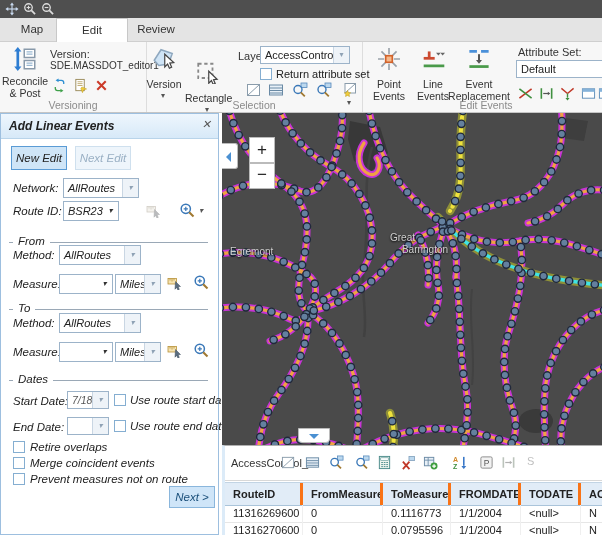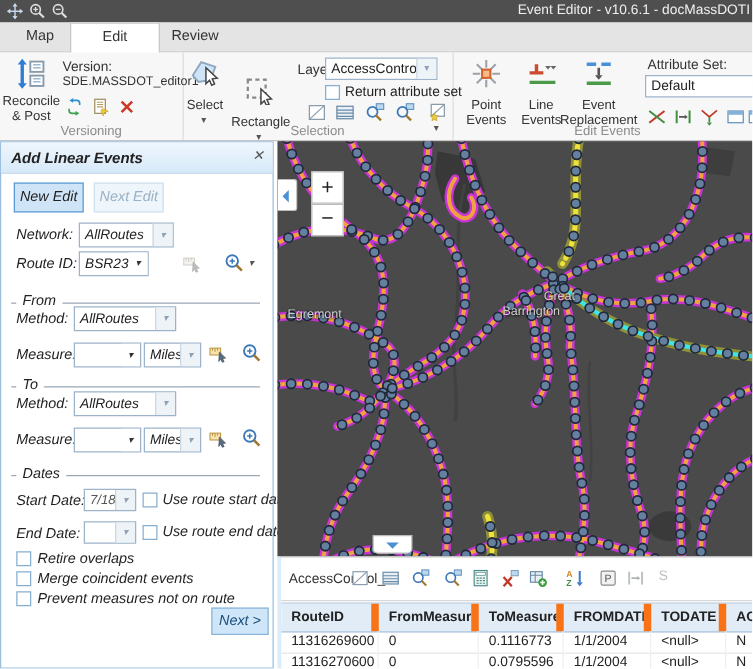--- a/index.html
+++ b/index.html
@@ -72,21 +72,21 @@
   #ctl-tab .tri{position:absolute;left:10px;top:5px;width:0;height:0;border:5px solid transparent;border-top-color:#4a90d2;border-bottom-width:0;}
 
   
   #tablearea{left:222px;top:445px;width:380px;height:90px;background:#fff;border-left:3px solid #dcebf8;
      border-top:1px solid #b0b0b0;box-sizing:border-box;overflow:hidden;}
   #t-toolbar{position:absolute;left:0;top:0;right:0;height:34px;background:#fff;border-bottom:1px solid #d8d8d8;}
   #t-layer{position:absolute;left:6px;top:11px;font-size:11px;color:#333;}
   .trow{position:absolute;left:0;right:0;display:flex;}
   .tcell{box-sizing:border-box;padding-top:4px;padding-left:8px;font-size:11px;white-space:nowrap;overflow:hidden;flex-shrink:0;}
   #t-head{top:36px;height:22px;background:#e1ecf7;border-top:1px solid #c2d4e4;border-bottom:1px solid #aac4da;}
-  #t-head .tcell{font-weight:bold;border-right:6px solid #f97316;padding-top:5px;}
+  #t-head .tcell{font-weight:bold;border-right:3px solid #f97316;padding-top:5px;}
   .drow{height:17px;border-bottom:1px solid #e6e6e6;}
   .drow .tcell{border-right:1px solid #efefef;padding-top:2px;}
   #t-save{position:absolute;left:302px;top:9px;font-size:11px;color:#c0c0c0;}
 </style>
 </head>
 <body>
 
 <div id="app">
 
   <div id="titlebar" class="abs">
@@ -103,21 +103,20 @@
     <span class="tb-ic" style="left:23px"><svg viewBox="0 0 16 16" xmlns="http://www.w3.org/2000/svg">
           <circle cx="6.3" cy="6.3" r="4.3" fill="none" stroke="#ddd" stroke-width="1.5"></circle>
           <path d="M9.6 9.6l4.2 4.2" stroke="#ddd" stroke-width="2"></path>
           <path d="M4.2 6.3h4.2M6.3 4.2v4.2" stroke="#ddd" stroke-width="1.3"></path>
         </svg></span>
     <span class="tb-ic" style="left:41px"><svg viewBox="0 0 16 16" xmlns="http://www.w3.org/2000/svg">
           <circle cx="6.3" cy="6.3" r="4.3" fill="none" stroke="#ddd" stroke-width="1.5"></circle>
           <path d="M9.6 9.6l4.2 4.2" stroke="#ddd" stroke-width="2"></path>
           <path d="M4.2 6.3h4.2" stroke="#ddd" stroke-width="1.3"></path>
         </svg></span>
-    <span class="ttl">Event Editor - v10.6.1 - docMassDOTI</span>
   </div>
 
   <div id="tabbar" class="abs">
     <div class="tab" style="left:8px;width:48px">Map</div>
     <div class="tab active" style="left:56px;width:70px">Edit</div>
     <div class="tab" style="left:128px;width:56px">Review</div>
   </div>
 
   <div id="ribbon" class="abs">
 
@@ -162,21 +161,21 @@
     </div>
 
     <div class="rgroup" style="left:146px;width:216px">
       <div class="abs" style="left:0;top:2px;width:36px;height:56px">
         <span class="ic" style="left:6px;top:2px;width:24px;height:24px">
             <svg viewBox="0 0 16 16" xmlns="http://www.w3.org/2000/svg">
               <path d="M1.5 9.5L6 2.5l7.5 2.5-2.5 7-6.5 1z" fill="#cfe4f6" stroke="#8fa8bf"></path>
               <path d="M8.5 5.5v8.5l1.9-1.9 1.2 2.7 1.5-.7-1.2-2.7 2.6-.3z" fill="#fff" stroke="#444" stroke-width=".8"></path>
             </svg>
           </span>
-        <span class="bigbtn-label" style="left:0;top:34px;width:36px">Select</span>
+        <span class="bigbtn-label" style="left:0;top:34px;width:36px">Version</span>
         <span class="carettext" style="left:15px;top:48px">▾</span>
       </div>
       <div class="abs" style="left:39px;top:16px;width:46px;height:56px">
         <span class="ic" style="left:11px;top:2px;width:24px;height:24px">
             <svg viewBox="0 0 16 16" xmlns="http://www.w3.org/2000/svg">
               <rect x="1.5" y="2.5" width="9.5" height="9.5" fill="none" stroke="#888" stroke-width="1.2" stroke-dasharray="2.2 1.8"></rect>
               <path d="M8.5 7.5v8l1.8-1.8 1.1 2.5 1.4-.6-1.1-2.5 2.4-.3z" fill="#fff" stroke="#444" stroke-width=".8"></path>
             </svg>
           </span>
         <span class="bigbtn-label" style="left:0;top:34px;width:46px">Rectangle</span>
@@ -764,21 +763,21 @@
           <circle cx="308.9" cy="159.8" r="3.7"></circle>
           <circle cx="321.5" cy="163.1" r="3.7"></circle>
           <circle cx="334.3" cy="165.7" r="3.7"></circle>
           <circle cx="347.1" cy="167.9" r="3.7"></circle>
           <circle cx="359.9" cy="169.8" r="3.7"></circle>
           <circle cx="372.8" cy="171.3" r="3.7"></circle>
           <circle cx="385.8" cy="172.8" r="3.7"></circle>
         </g>
     </svg>
     <div class="maplabel" style="left:8px;top:133px">Egremont</div>
-    <div class="maplabel" style="left:168px;top:119px;width:70px;text-align:right">Great</div>
+    <div class="maplabel" style="left:168px;top:119px;width:70px;text-align:left">Great</div>
     <div class="maplabel" style="left:162px;top:131px;width:82px;text-align:center">Barrington</div>
     <div id="ctl-collapse" class="mapctl">
         <span class="tri"></span>
       </div>
     <div id="ctl-zin" class="mapctl">+</div>
     <div id="ctl-zout" class="mapctl">−</div>
     <div id="ctl-tab" class="mapctl">
         <span class="tri"></span>
       </div>
   </div>

